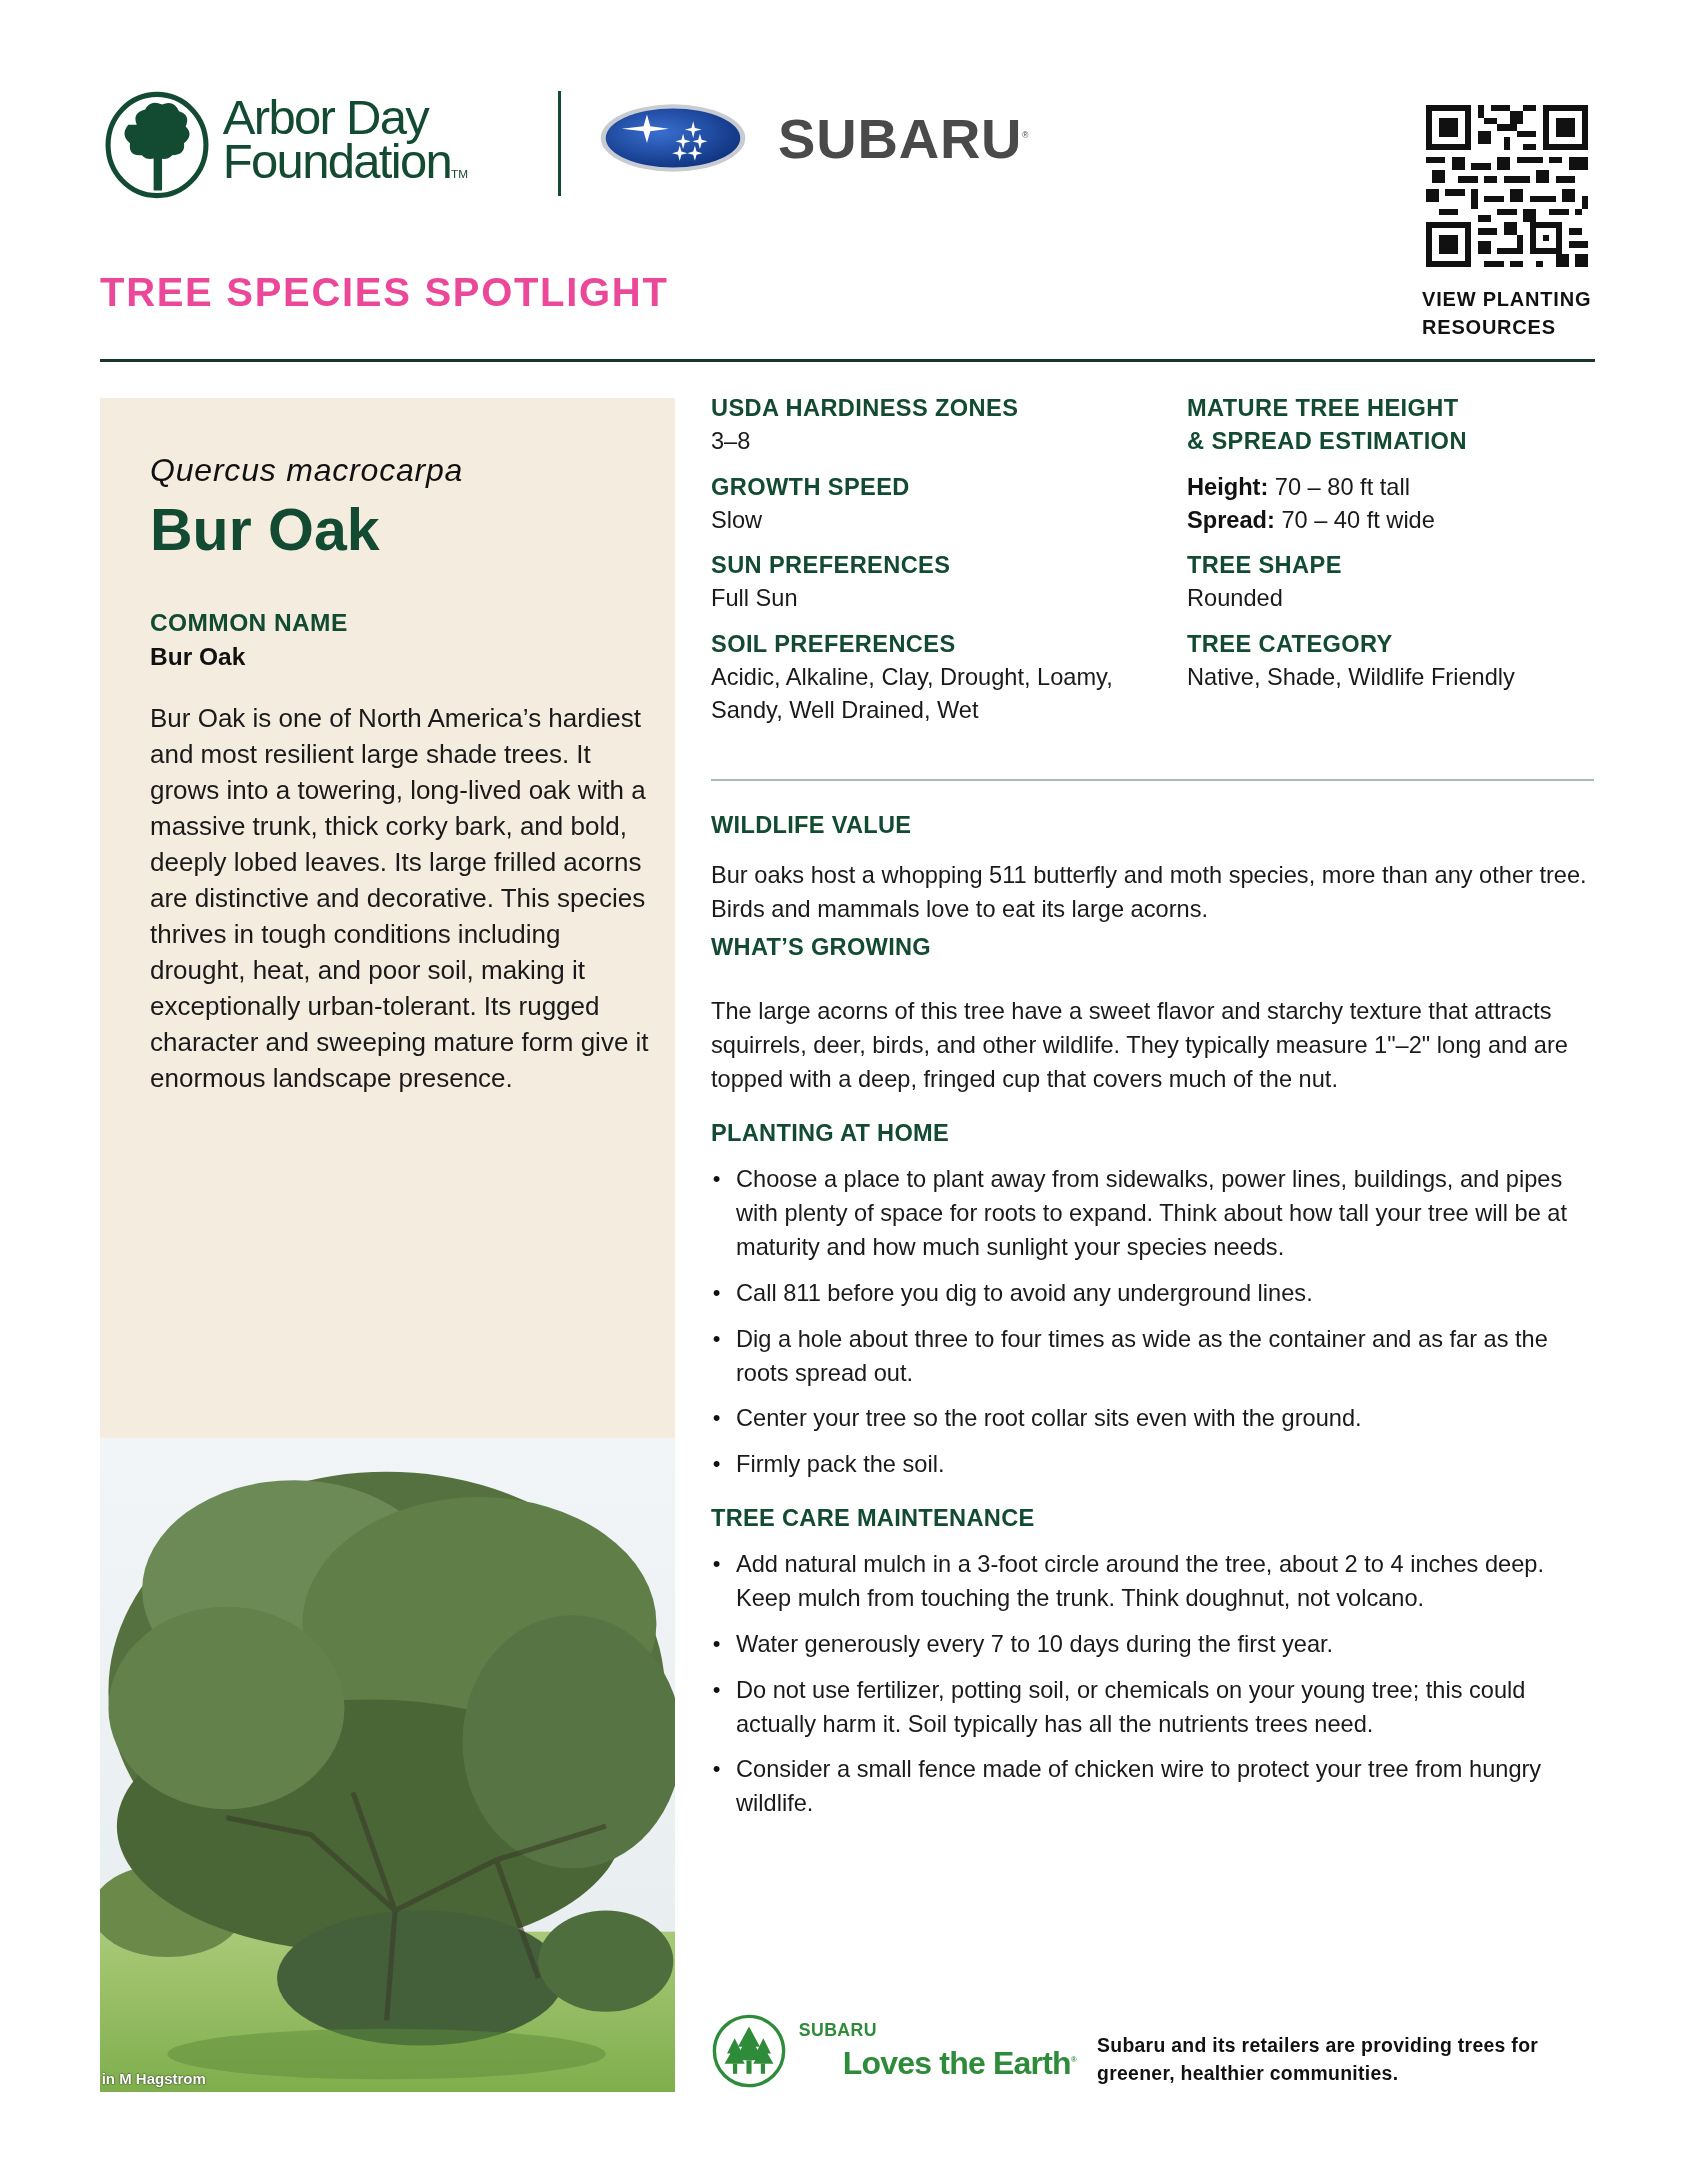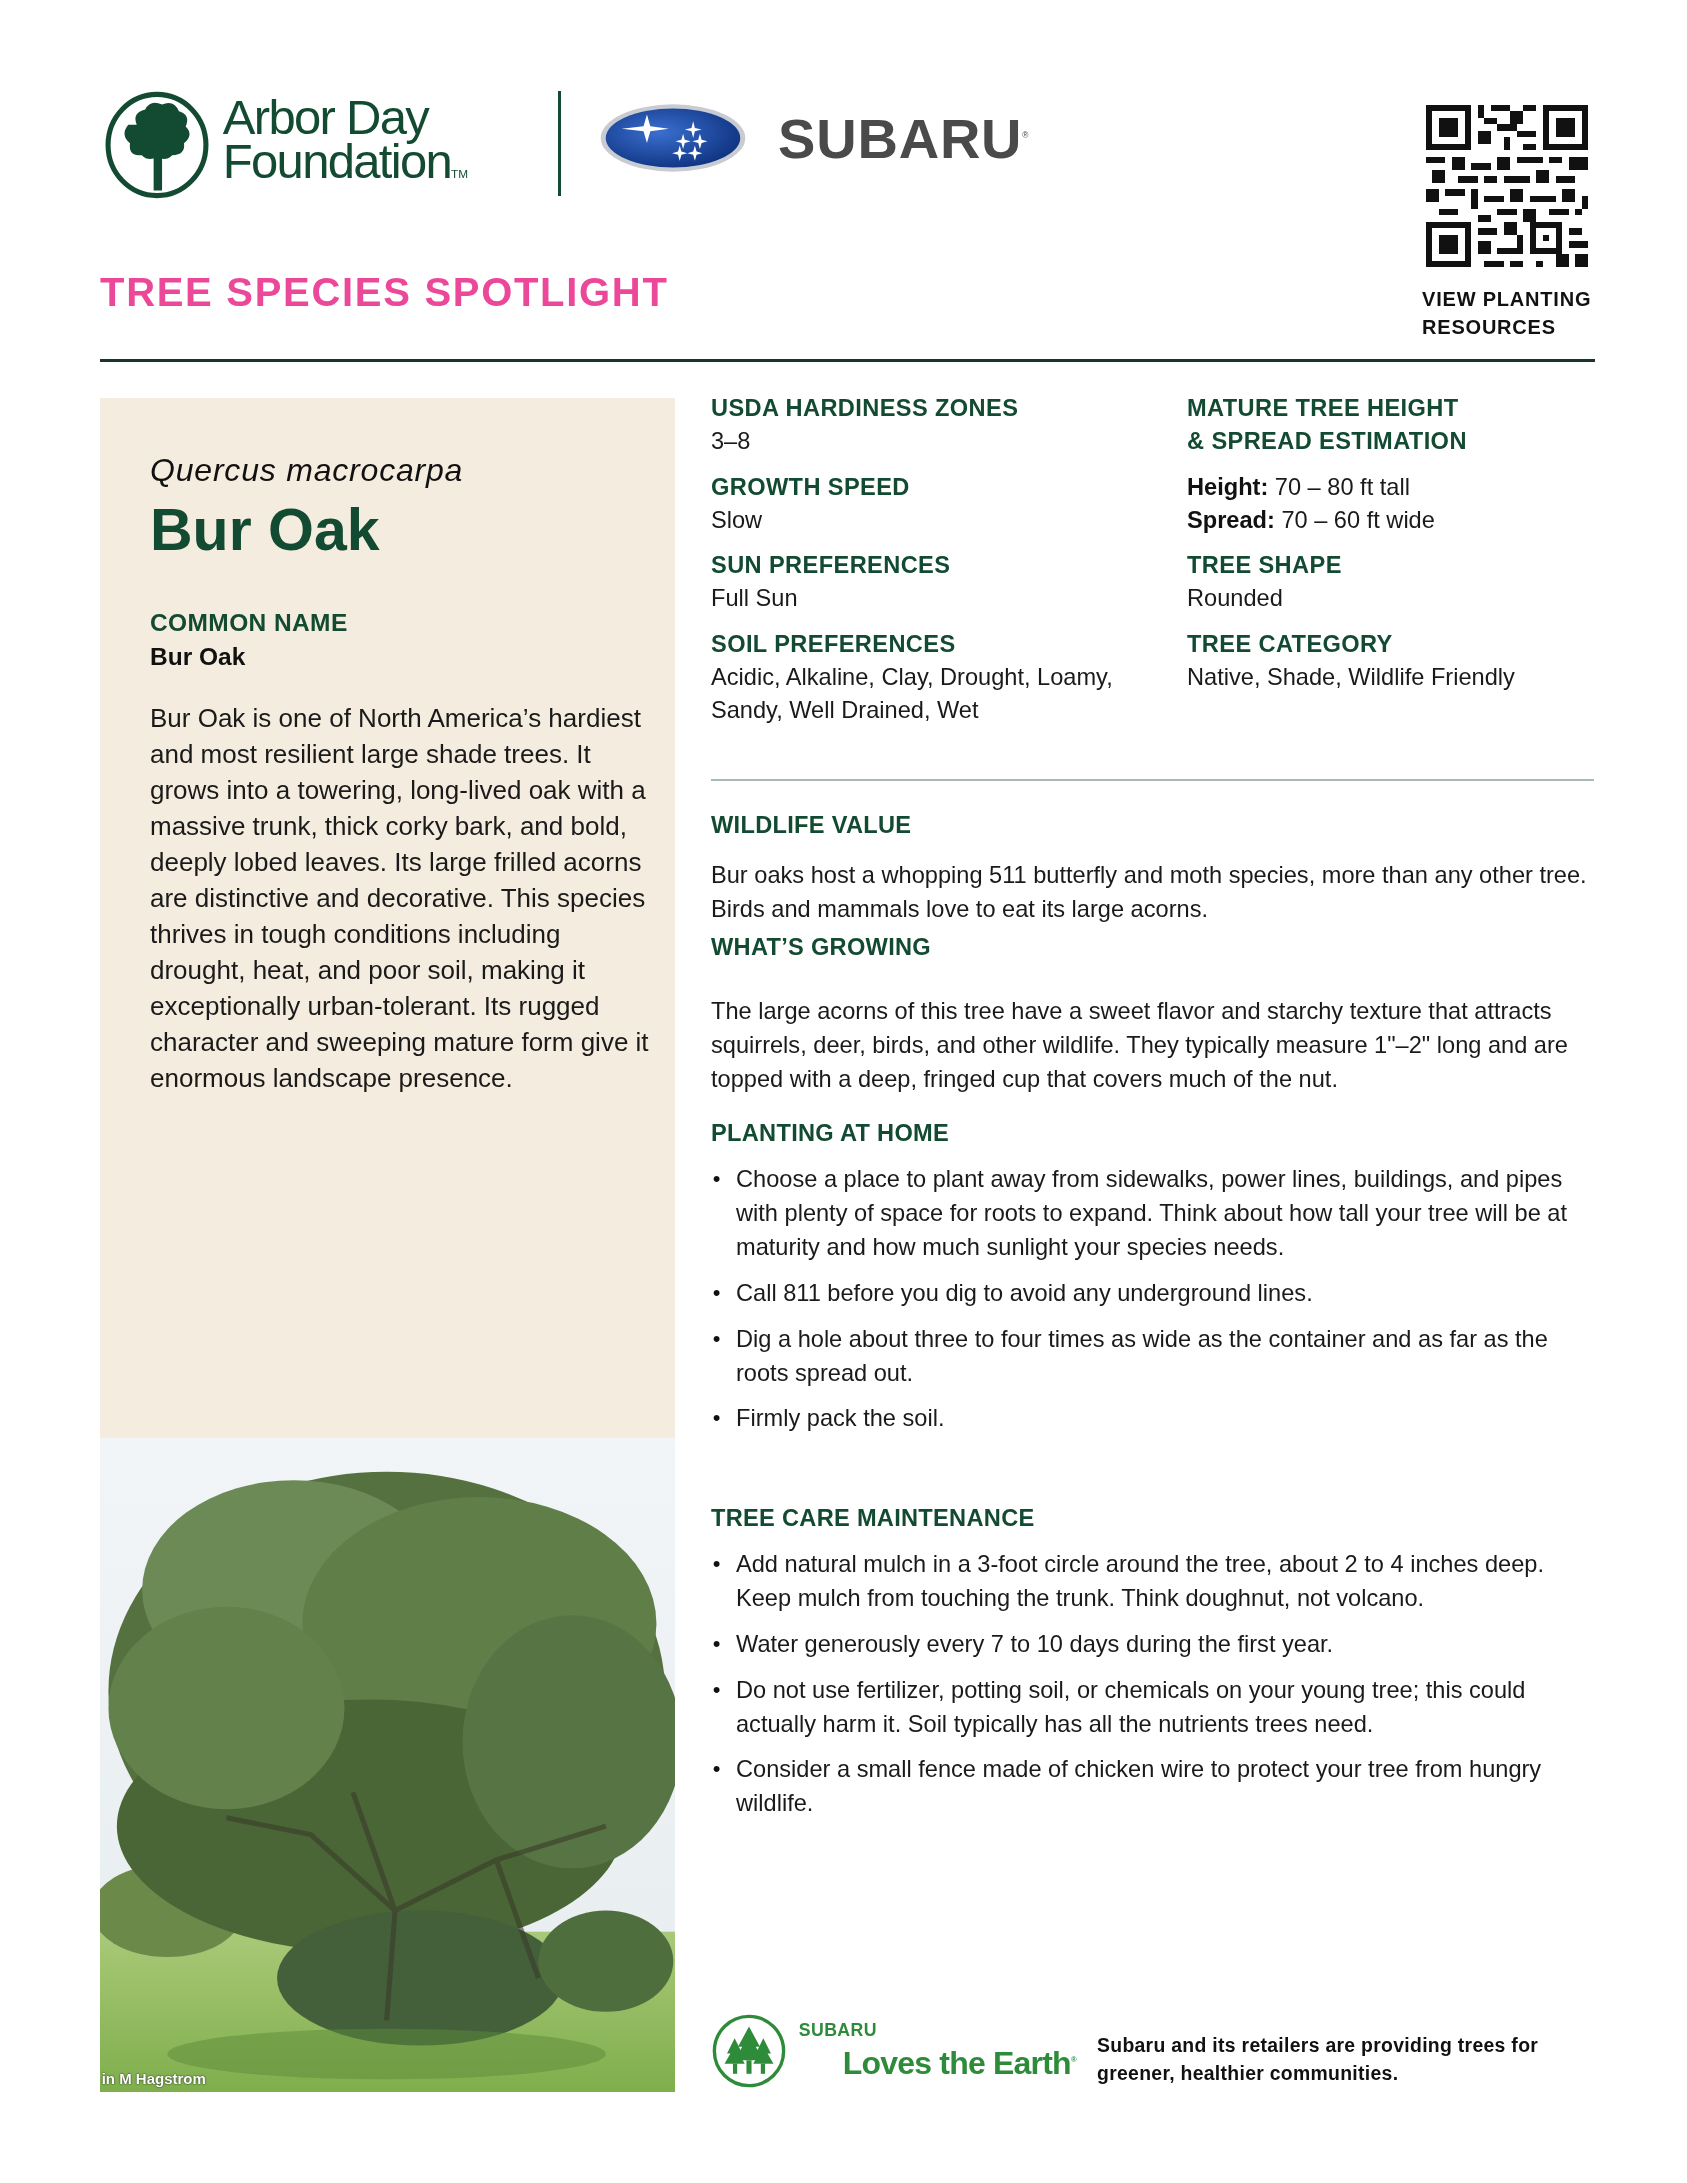--- a/index.html
+++ b/index.html
@@ -222,21 +222,21 @@
 </div>
 <div class="info-block" style="left:711px; top:628px; width:447px;">
   <div class="info-label">SOIL PREFERENCES</div>
   <div class="info-value">Acidic, Alkaline, Clay, Drought, Loamy, Sandy, Well Drained, Wet</div>
 </div>
 
 <div class="info-block" style="left:1187px; top:392px;">
   <div class="info-label">MATURE TREE HEIGHT</div>
   <div class="info-label">&amp; SPREAD ESTIMATION</div>
   <div class="info-value" style="margin-top:12.7px;"><b>Height:</b><span> 70 – 80 ft tall</span></div>
-  <div class="info-value"><b>Spread:</b><span> 70 – 60 ft wide</span></div>
+  <div class="info-value"><b>Spread:</b><span> 70 – 40 ft wide</span></div>
 </div>
 <div class="info-block" style="left:1187px; top:549px;">
   <div class="info-label">TREE SHAPE</div>
   <div class="info-value">Rounded</div>
 </div>
 <div class="info-block" style="left:1187px; top:628px;">
   <div class="info-label">TREE CATEGORY</div>
   <div class="info-value">Native, Shade, Wildlife Friendly</div>
 </div>
 
@@ -246,20 +246,21 @@
 <p class="section-text" style="top:858px;">Bur oaks host a whopping 511 butterfly and moth species, more than any other tree. Birds and mammals love to eat its large acorns.</p>
 
 <div class="section-label" style="top:934px;">WHAT’S GROWING</div>
 <p class="section-text" style="top:994px;">The large acorns of this tree have a sweet flavor and starchy texture that attracts squirrels, deer, birds, and other wildlife. They typically measure 1"–2" long and are topped with a deep, fringed cup that covers much of the nut.</p>
 
 <div class="section-label" style="top:1120px;">PLANTING AT HOME</div>
 <ul class="bullets" style="top:1162px;">
   <li>Choose a place to plant away from sidewalks, power lines, buildings, and pipes with plenty of space for roots to expand. Think about how tall your tree will be at maturity and how much sunlight your species needs.</li>
   <li>Call 811 before you dig to avoid any underground lines.</li>
   <li>Dig a hole about three to four times as wide as the container and as far as the roots spread out.</li>
+  <li>Center your tree so the root collar sits even with the ground.</li>
   <li>Firmly pack the soil.</li>
 </ul>
 
 <div class="section-label" style="top:1505px;">TREE CARE MAINTENANCE</div>
 <ul class="bullets" style="top:1547px;">
   <li>Add natural mulch in a 3-foot circle around the tree, about 2 to 4 inches deep. Keep mulch from touching the trunk. Think doughnut, not volcano.</li>
   <li>Water generously every 7 to 10 days during the first year.</li>
   <li>Do not use fertilizer, potting soil, or chemicals on your young tree; this could actually harm it. Soil typically has all the nutrients trees need.</li>
   <li>Consider a small fence made of chicken wire to protect your tree from hungry wildlife.</li>
 </ul>

